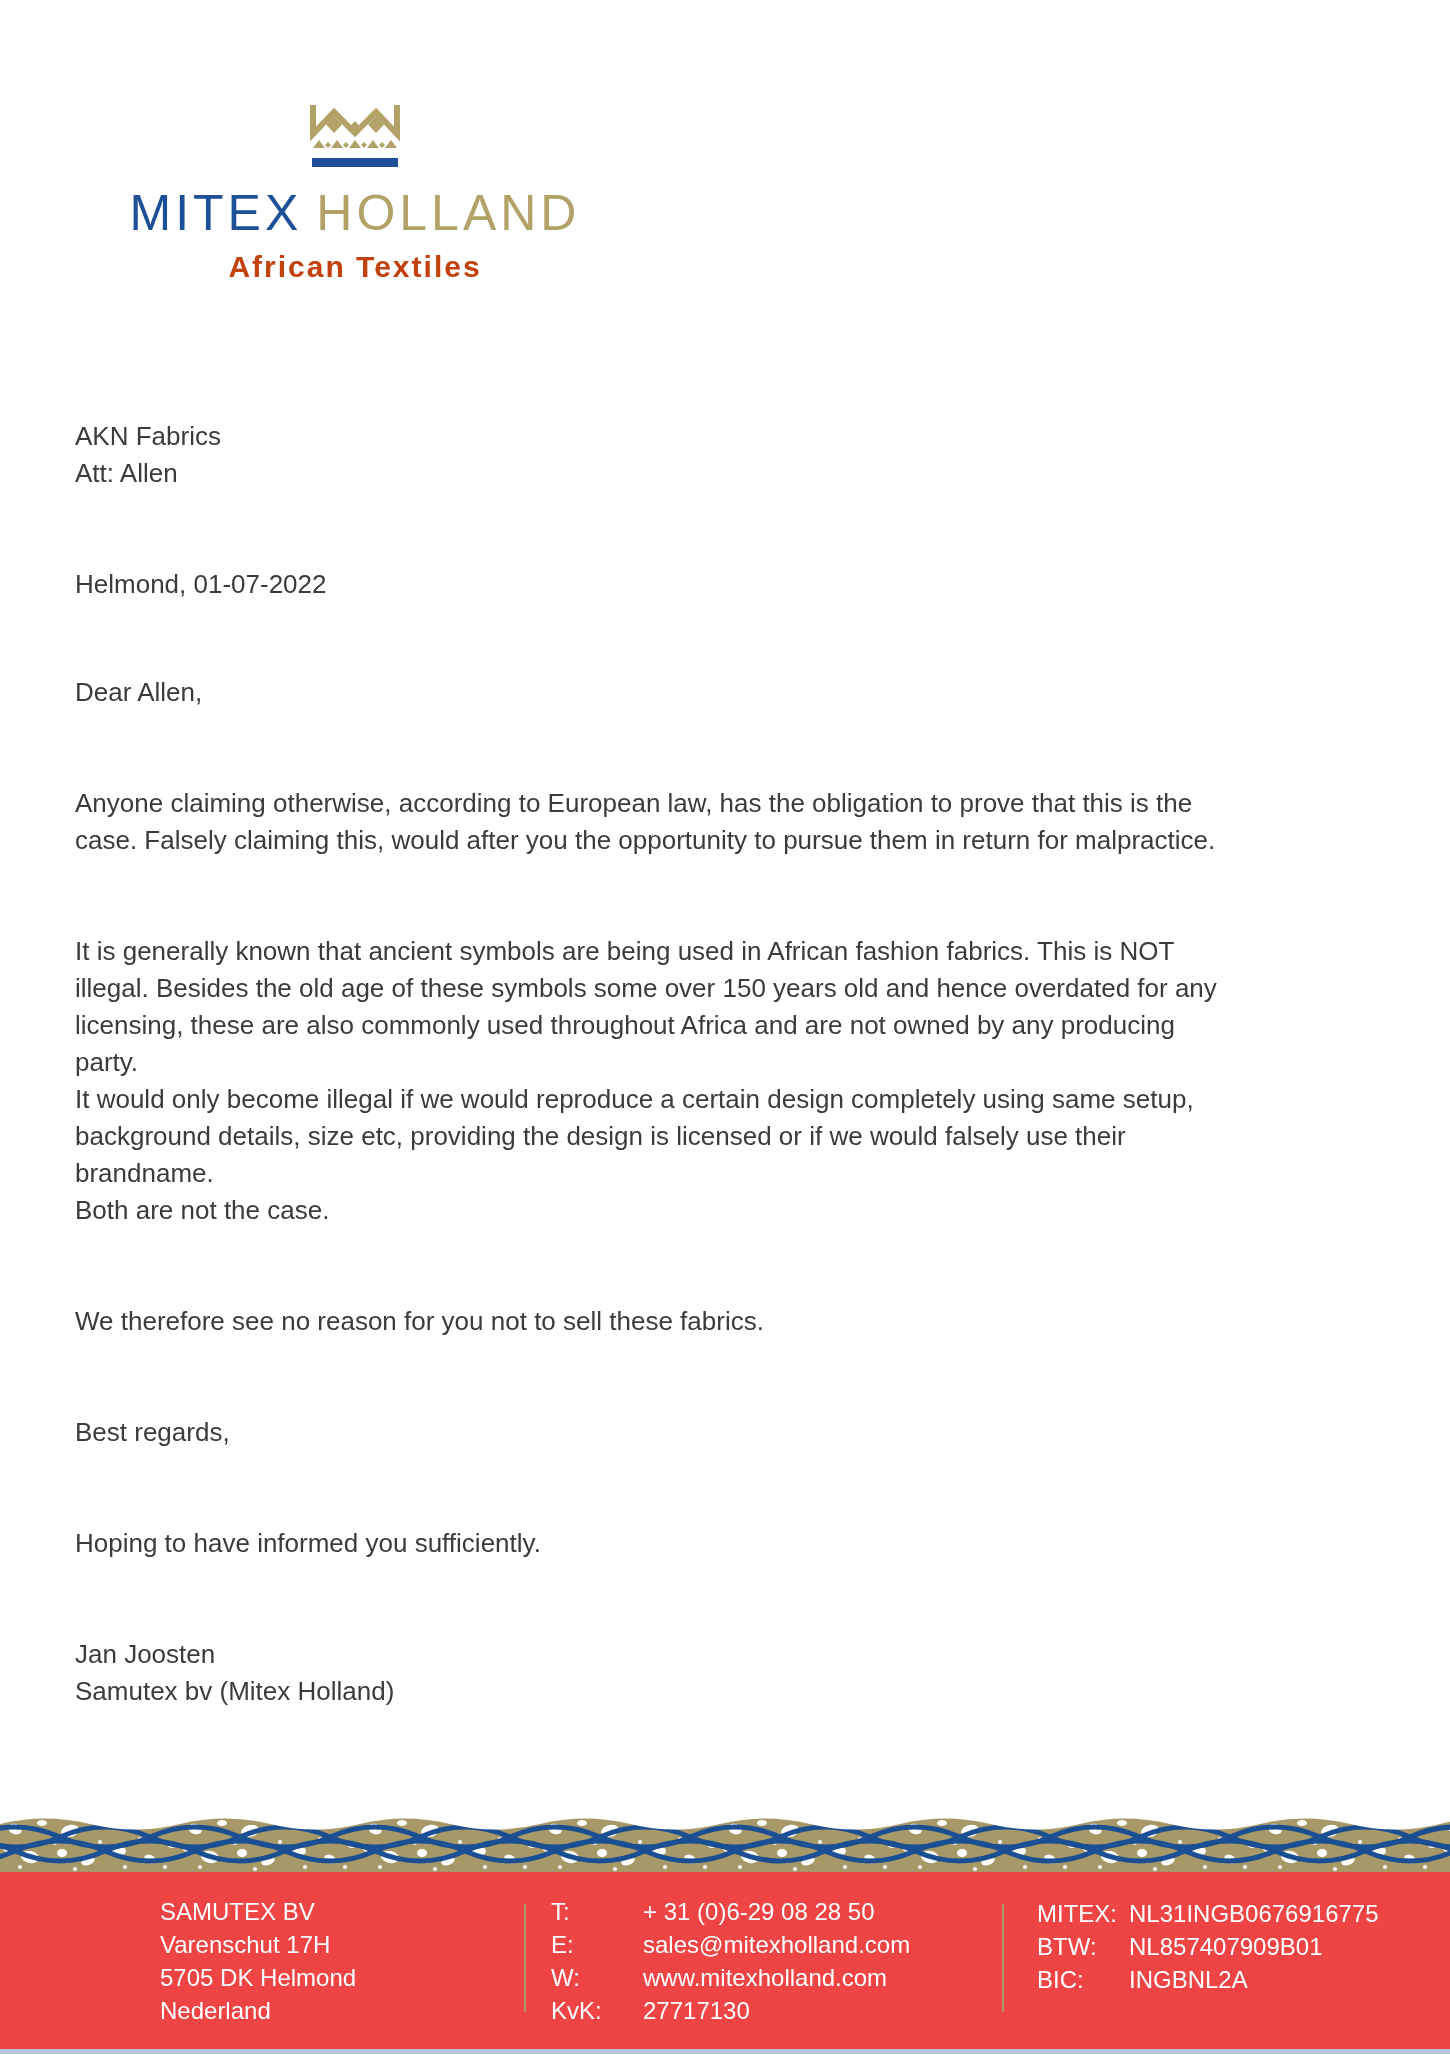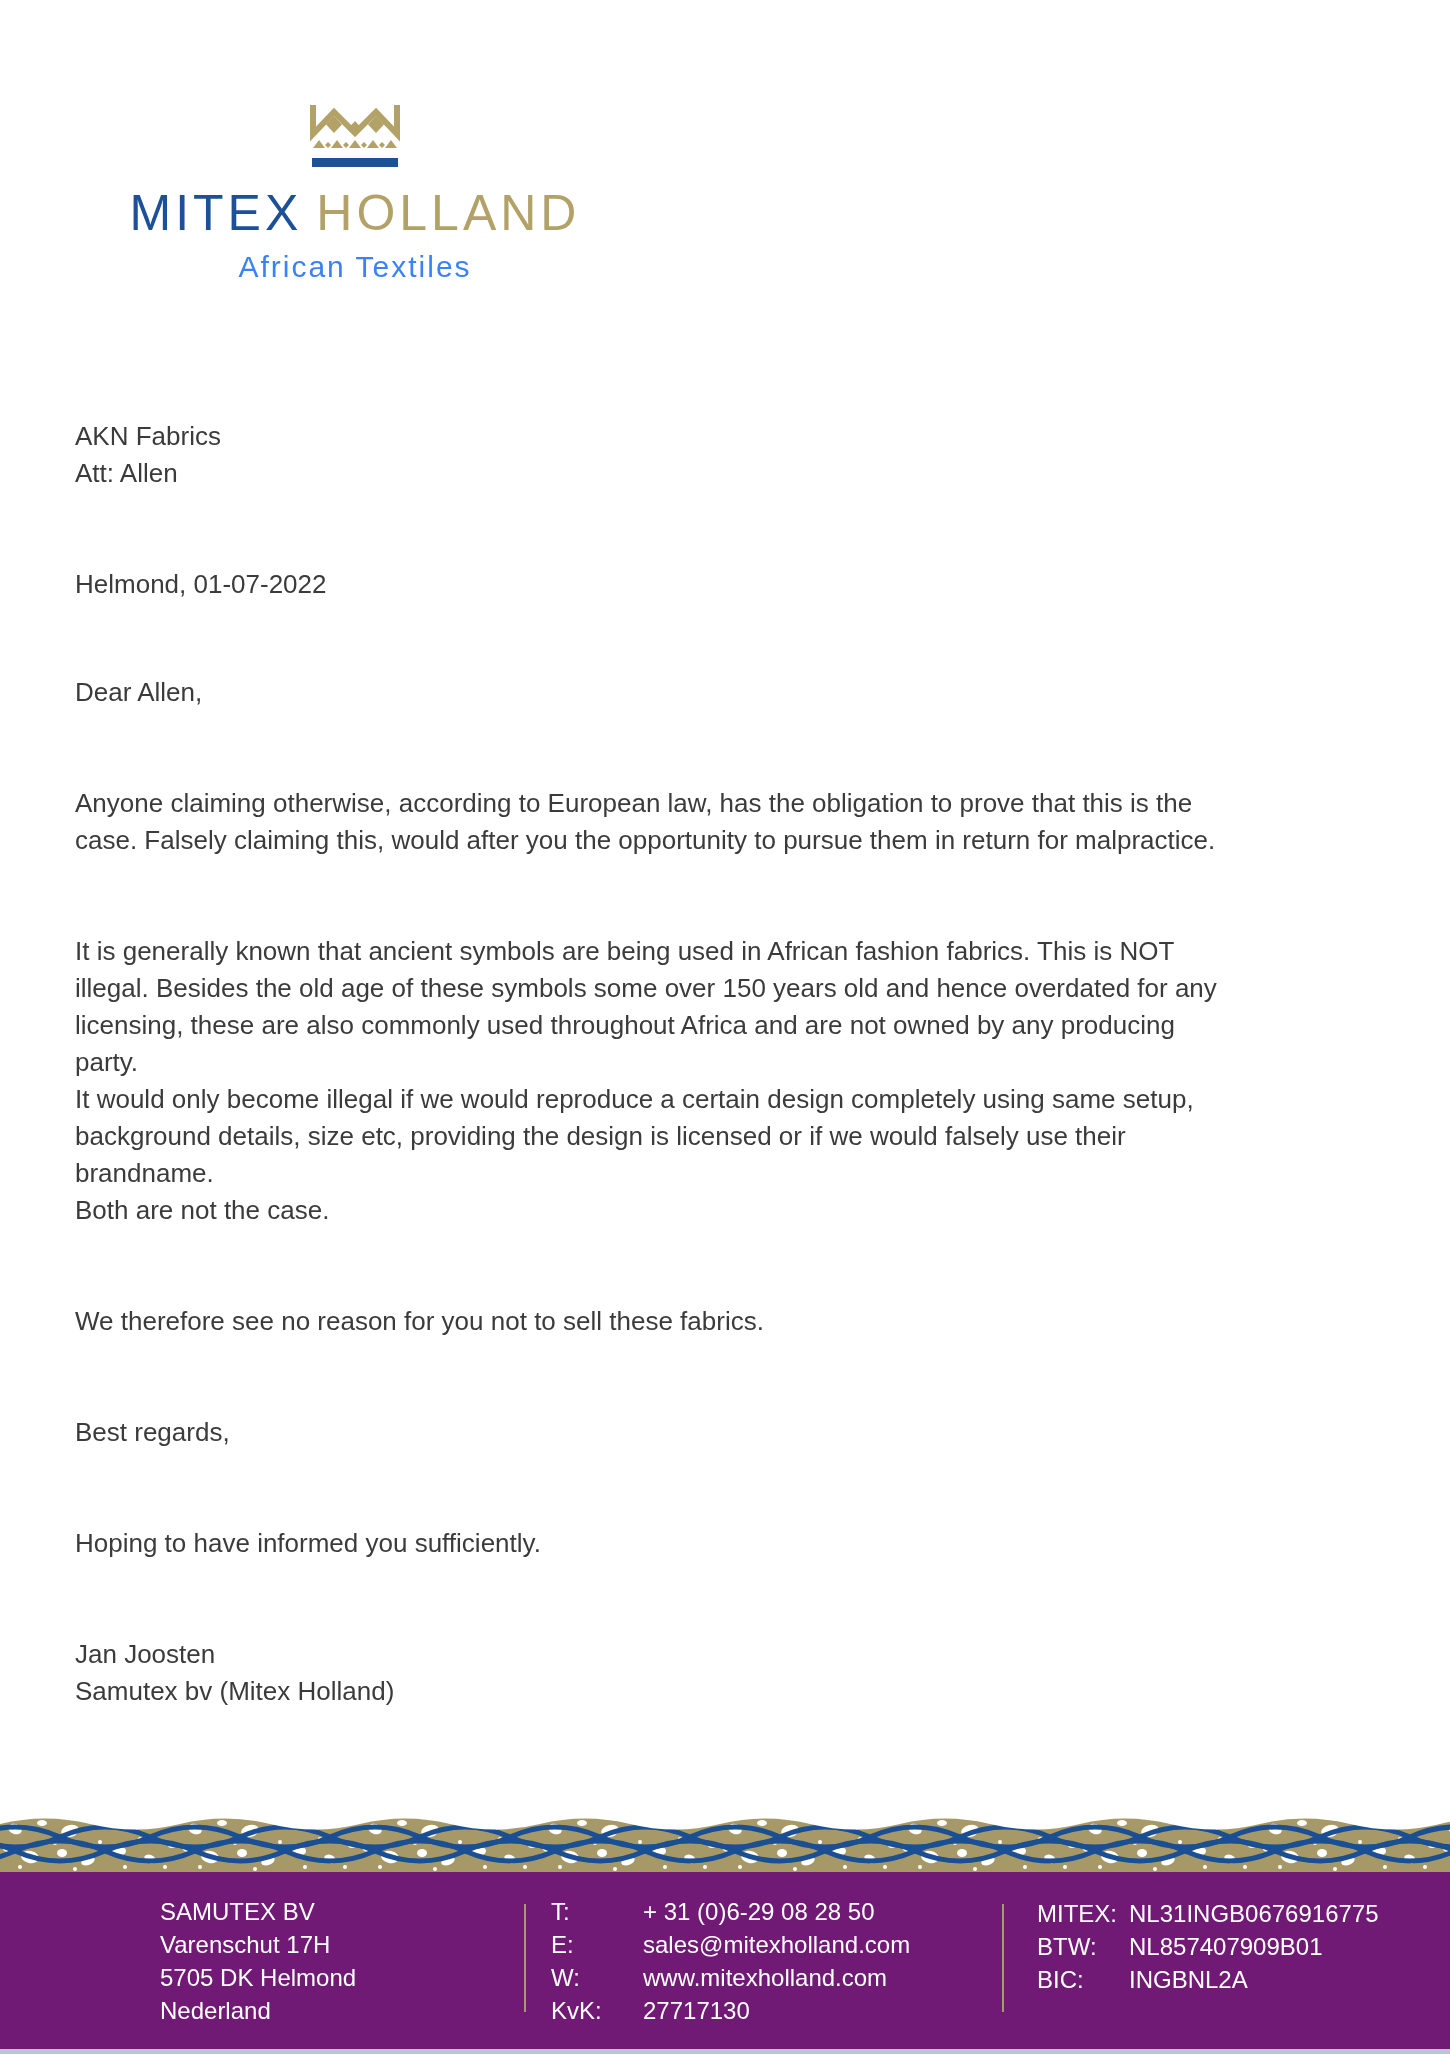--- a/index.html
+++ b/index.html
@@ -9,37 +9,37 @@
     background:#ffffff; overflow:hidden;
     font-family:"Liberation Sans","DejaVu Sans",sans-serif;
   }
 
   
   .logo { position:absolute; left:75px; top:104px; width:560px; text-align:center; }
   .crown { display:block; margin:0 auto; }
   .wordmark { margin-top:20px; font-size:50px; font-weight:400; letter-spacing:4px; line-height:1; white-space:nowrap; }
   .wordmark .mitex   { color:#1d5097; }
   .wordmark .holland { color:#b2a268; margin-left:14px; }
-  .tagline { margin-top:12px; font-size:30px; font-weight:400; letter-spacing:2px; color:#3b82f6; }
+  .tagline { margin-top:12px; font-size:30px; font-weight:700; letter-spacing:2px; color:#c2410c; }
 
   
   .letter {
     position:absolute; left:75px; top:381px; width:1360px;
     font-size:26px; line-height:37px; color:#3b3b3b;
     white-space:pre-line;
   }
   .letter p { margin:0 0 37px 0; }
   .letter p.gap-2 { margin-bottom:34px; }
   .letter p:last-child { margin-bottom:0; }
 
   
   .band { position:absolute; left:0; top:1815px; width:1450px; height:57px; display:block; }
   .footer-bar {
     position:absolute; left:0; top:1872px; width:1450px; height:182px;
-    background:#701a75; color:#ffffff; font-size:24px; line-height:33px;
+    background:#ef4444; color:#ffffff; font-size:24px; line-height:33px;
   }
   .footer-col { position:absolute; top:23px; }
   .col-company { left:160px; }
   .col-contact { left:551px; }
   .col-registration { left:1037px; top:25px; }
   .frow { display:flex; }
   .frow .lbl { width:92px; flex:0 0 92px; }
   .gold-divider { position:absolute; top:32px; width:2px; height:108px; background:#a69a6a; }
   .divider-1 { left:524px; }
   .divider-2 { left:1002px; }

